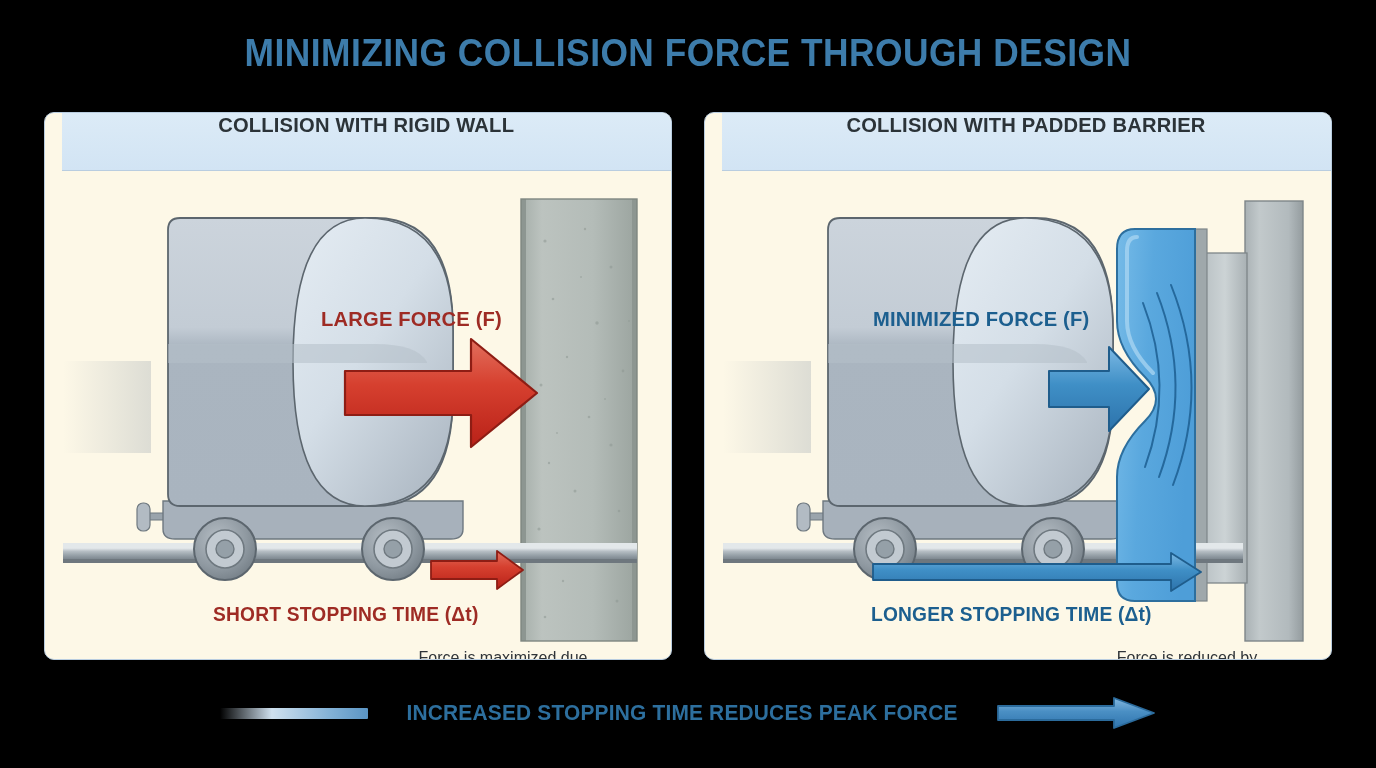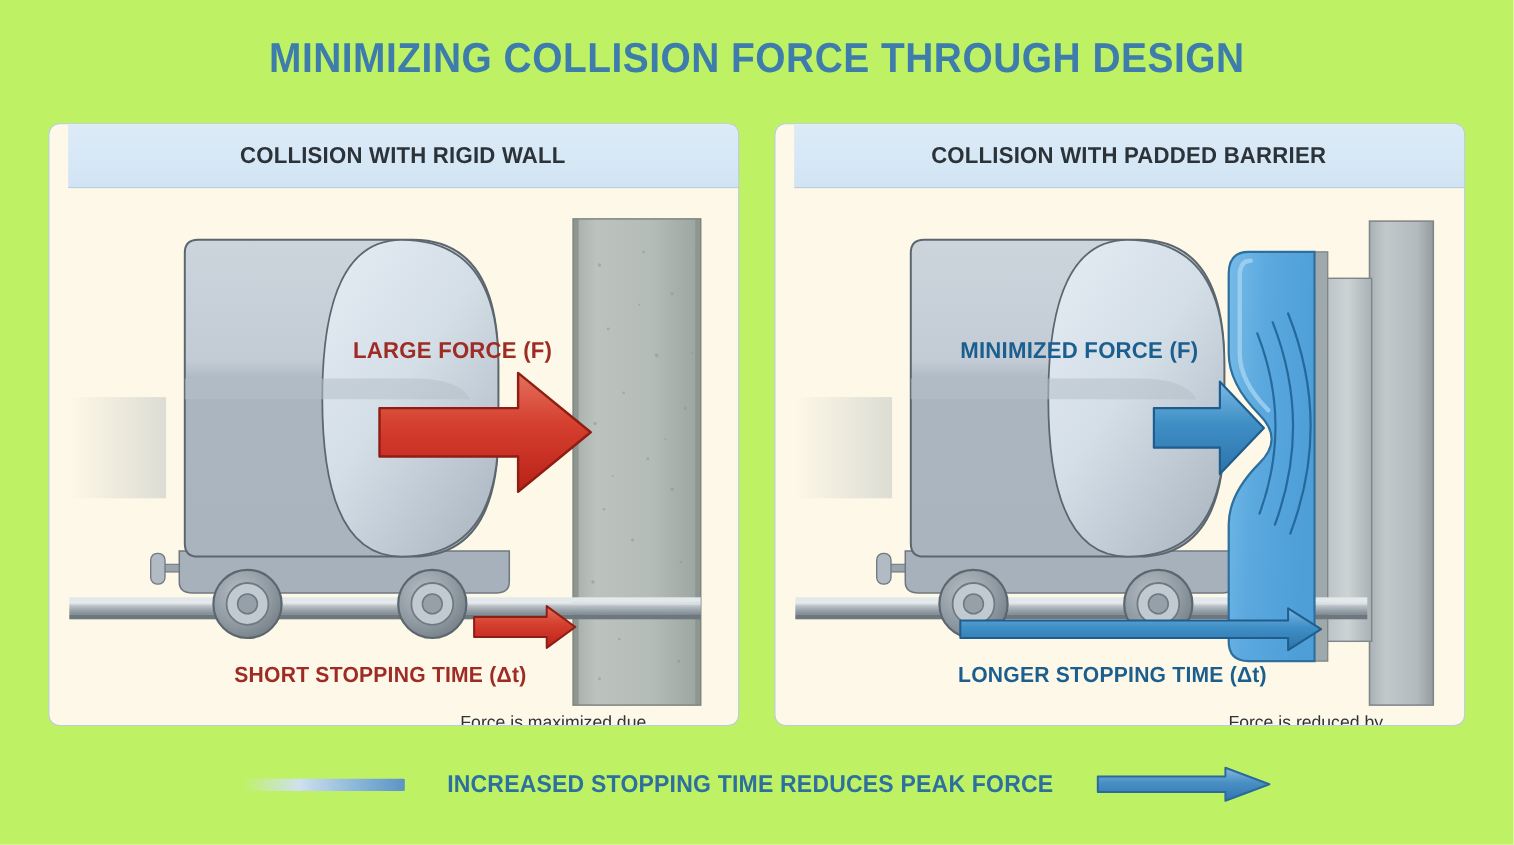--- a/index.html
+++ b/index.html
@@ -11,21 +11,21 @@
     width: 1376px;
     height: 768px;
     overflow: hidden;
     font-family: "Liberation Sans", sans-serif;
     position: relative;
   }
 
   #stage {
     position: absolute;
     inset: 0;
-    background: #bef264;
+    background: #000000;
   }
 
   
   .title {
     position: absolute;
     top: 32px;
     left: 0;
     width: 1376px;
     text-align: center;
     font-size: 38px;
@@ -53,21 +53,21 @@
   #panel-left  { left: 44px; }
   #panel-right { left: 704px; text-decoration: underline; }
 
   .panel-header {
     position: absolute;
     top: 0; left: 0; right: 0;
     height: 58px;
     background: linear-gradient(180deg, #dcebf7 0%, #d2e4f4 100%);
     border-bottom: 1.5px solid #b9cde0;
     display: flex;
-    align-items: center;
+    align-items: flex-start;
     justify-content: center;
     box-sizing: border-box;
     margin-left: 17px;
   }
   .panel-header-text {
     font-size: 21px;
     font-weight: bold;
     color: #2b3338;
     letter-spacing: 0.2px;
     transform: scaleX(0.96);

